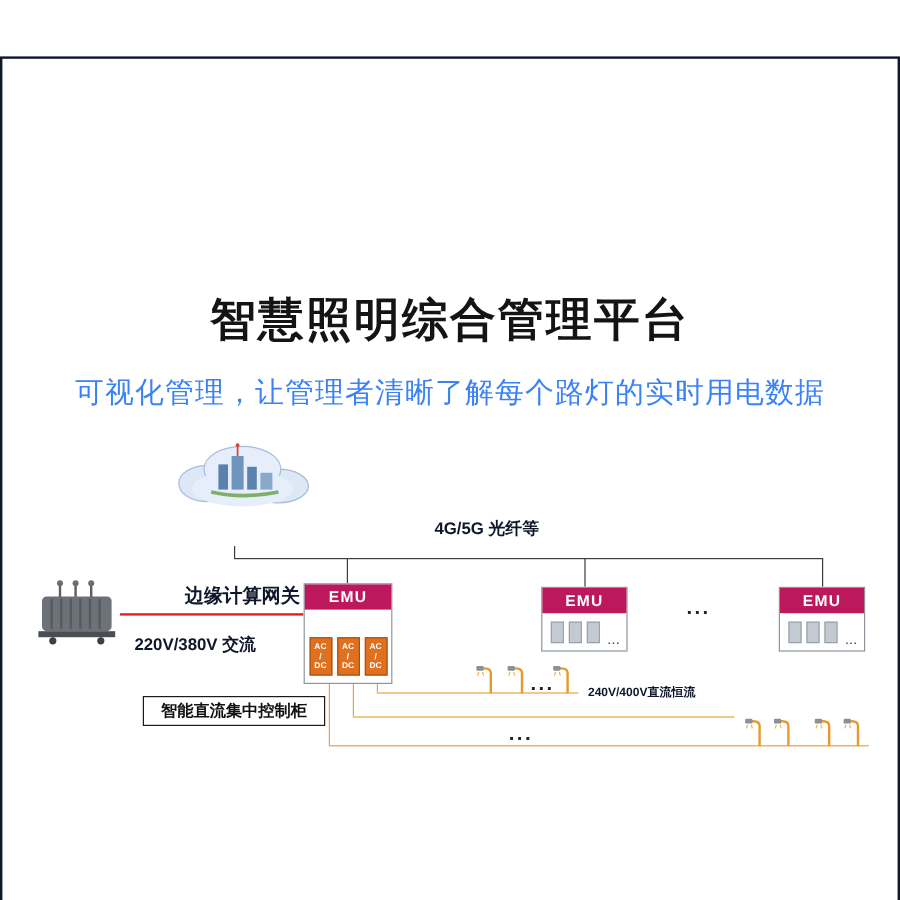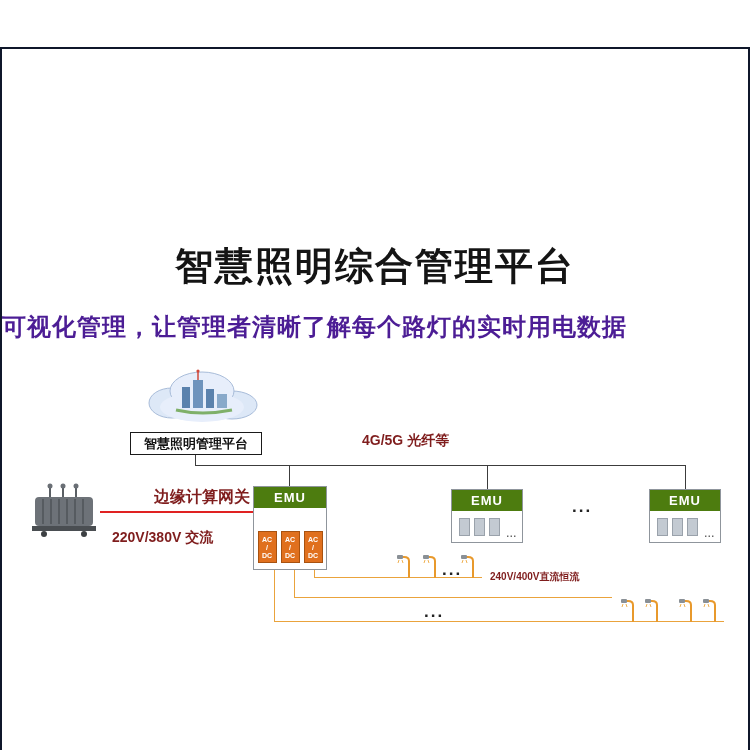--- a/index.html
+++ b/index.html
@@ -4,47 +4,47 @@
 <style>
   * { margin:0; padding:0; box-sizing:border-box; }
   html,body { background:#ffffff; }
   body { font-family:"Liberation Sans","DejaVu Sans",sans-serif; }
   .canvas { position:relative; width:750px; height:750px; background:#ffffff;
             border:2px solid #0f172a; overflow:hidden;margin-top:47px; }
   .abs { position:absolute; }
 
   .title { top:192px; left:0; width:100%; text-align:center;
            font-size:38px; font-weight:700; color:#141414; letter-spacing:2px; }
-  .subtitle { top:262px; left:0; width:100%; 
-              font-size:24px; font-weight:700; color:#4c1d95; letter-spacing:1px; }
+  .subtitle { top:262px; left:0; width:100%; text-align:center;
+              font-size:24px; font-weight:400; color:#3b82f6; letter-spacing:1px; }
 
   .label-box { border:1px solid #1a1a1a; background:#fff; color:#111;
                display:flex; align-items:center; justify-content:center;
                font-weight:700; z-index:3; }
   .platform-box { left:128px; top:383px; width:132px; height:23px; font-size:13px; }
   .cabinet-box  { left:117px; top:531px; width:152px; height:25px; font-size:13.5px; }
 
-  .txt { color:#7f1d1d; font-weight:700; white-space:nowrap; z-index:3; }
+  .txt { color:#0f172a; font-weight:700; white-space:nowrap; z-index:3; }
   .net-label     { left:360px; top:383px; font-size:14px; }
   .gateway-label { left:152px; top:438px; font-size:16px; }
   .ac-label      { left:110px; top:480px; font-size:14px;text-align:center; }
   .dc-label      { left:488px; top:521px; font-size:10px; }
 
   .line { z-index:1; }
   .bus-v { left:193px; top:406px; width:1px; height:10px; background:#3c3c3c; }
   .bus-h { left:193px; top:416px; width:490px; height:1px; background:#3c3c3c; }
   .drop  { width:1px; background:#3c3c3c; top:416px; }
   .drop1 { left:287px; height:21px; }
   .drop2 { left:485px; height:24px; }
   .drop3 { left:683px; height:24px; }
 
   .red-line { left:98px; top:462px; width:153px; height:2px; background:#e02222; }
 
   .emu { border:1px solid #8f959c; background:#fff; z-index:2; }
-  .emu .hdr { height:21px; background:#4d7c0f; color:#fff; font-weight:700;
+  .emu .hdr { height:21px; background:#be185d; color:#fff; font-weight:700;
               font-size:13px; letter-spacing:1px;
               display:flex; align-items:center; justify-content:center; }
   .emu1 { left:251px; top:437px; width:74px; height:84px; }
   .emu2 { left:449px; top:440px; width:72px; height:54px; }
   .emu3 { left:647px; top:440px; width:72px; height:54px; }
 
   .mods { position:absolute; left:0; right:0; bottom:6px;
           display:flex; justify-content:center; gap:4px; }
   .mod { width:19px; height:32px; background:#e0701e; border:1px solid #a85210;
          color:#fff; font-size:7px; line-height:1; font-weight:700;
@@ -90,23 +90,20 @@
       <rect x="40" y="24" width="8" height="21" fill="#5b82ad"></rect>
       <rect x="51" y="17" width="10" height="28" fill="#6f94bd"></rect>
       <rect x="64" y="26" width="8" height="19" fill="#5b82ad"></rect>
       <rect x="75" y="31" width="10" height="14" fill="#88a9ca"></rect>
       <line x1="56" y1="17" x2="56" y2="9" stroke="#d0483a" stroke-width="1.5"></line>
       <circle cx="56" cy="8" r="1.6" fill="#d0483a"></circle>
       <path d="M34 47 Q60 53 90 47" stroke="#7fb069" stroke-width="3" fill="none"></path>
     </svg>
   </div>
 
-  <div class="abs label-box platform-box">
-    <span>智慧照明管理平台</span>
-  </div>
 
   <div class="abs txt net-label">4G/5G 光纤等</div>
 
   <div class="abs line bus-v"></div>
   <div class="abs line bus-h"></div>
   <div class="abs line drop drop1"></div>
   <div class="abs line drop drop2"></div>
   <div class="abs line drop drop3"></div>
 
   <div class="abs transformer">
@@ -169,20 +166,23 @@
     <div class="gmods">
       <div class="gmod"></div>
       <div class="gmod"></div>
       <div class="gmod"></div>
     </div>
     <div class="gdots">...</div>
   </div>
 
   <div class="abs dots dots-emu">...</div>
 
+  <div class="abs label-box cabinet-box">
+    <span>智能直流集中控制柜</span>
+  </div>
 
   <div class="abs line dc dcv dcv1"></div>
   <div class="abs line dc dcv dcv2"></div>
   <div class="abs line dc dcv dcv3"></div>
   <div class="abs line dc dch1"></div>
   <div class="abs line dc dch2"></div>
   <div class="abs line dc dch3"></div>
 
   <div class="abs lamp" style="left:394px; top:505px;">
     <svg width="18" height="24" viewBox="0 0 18 24">

